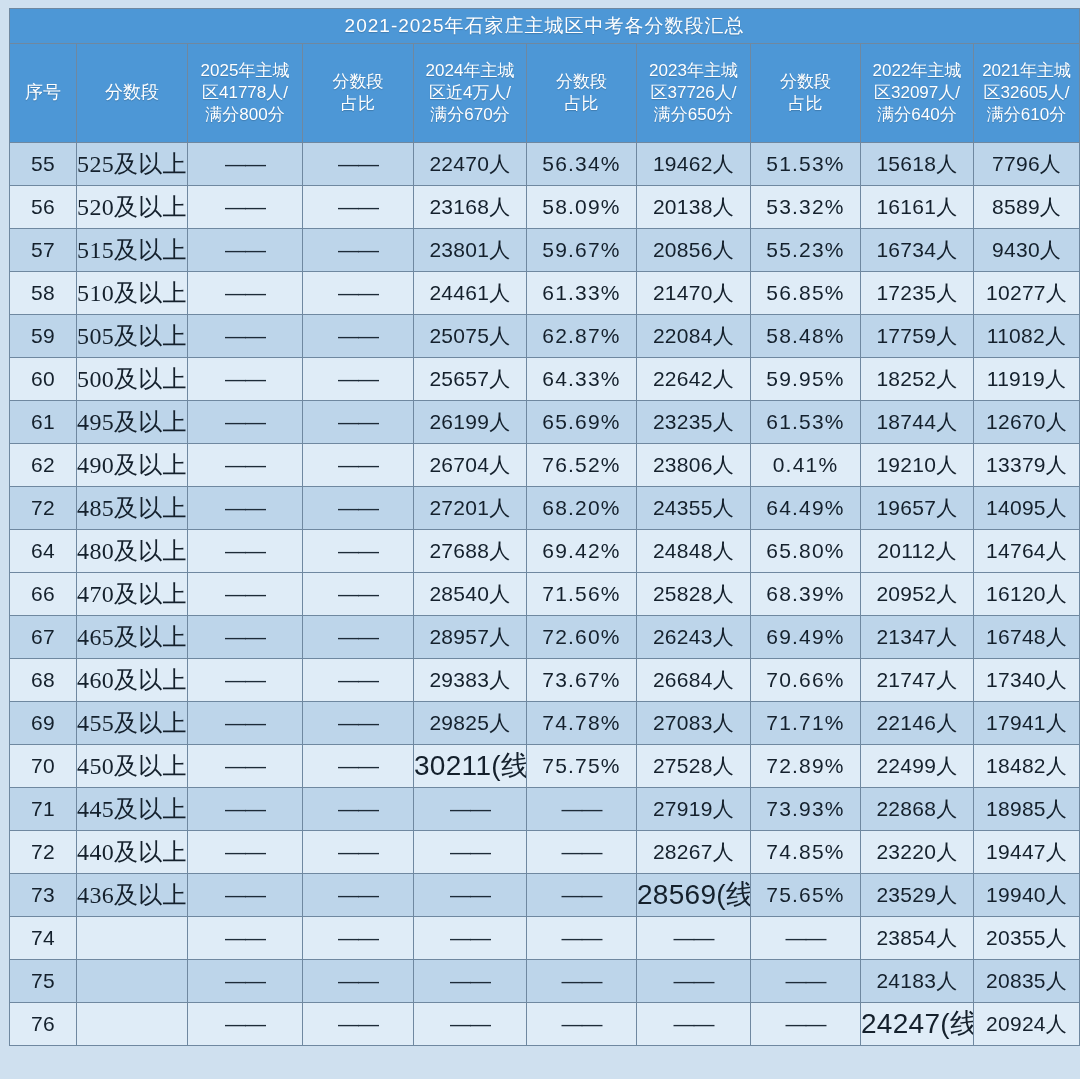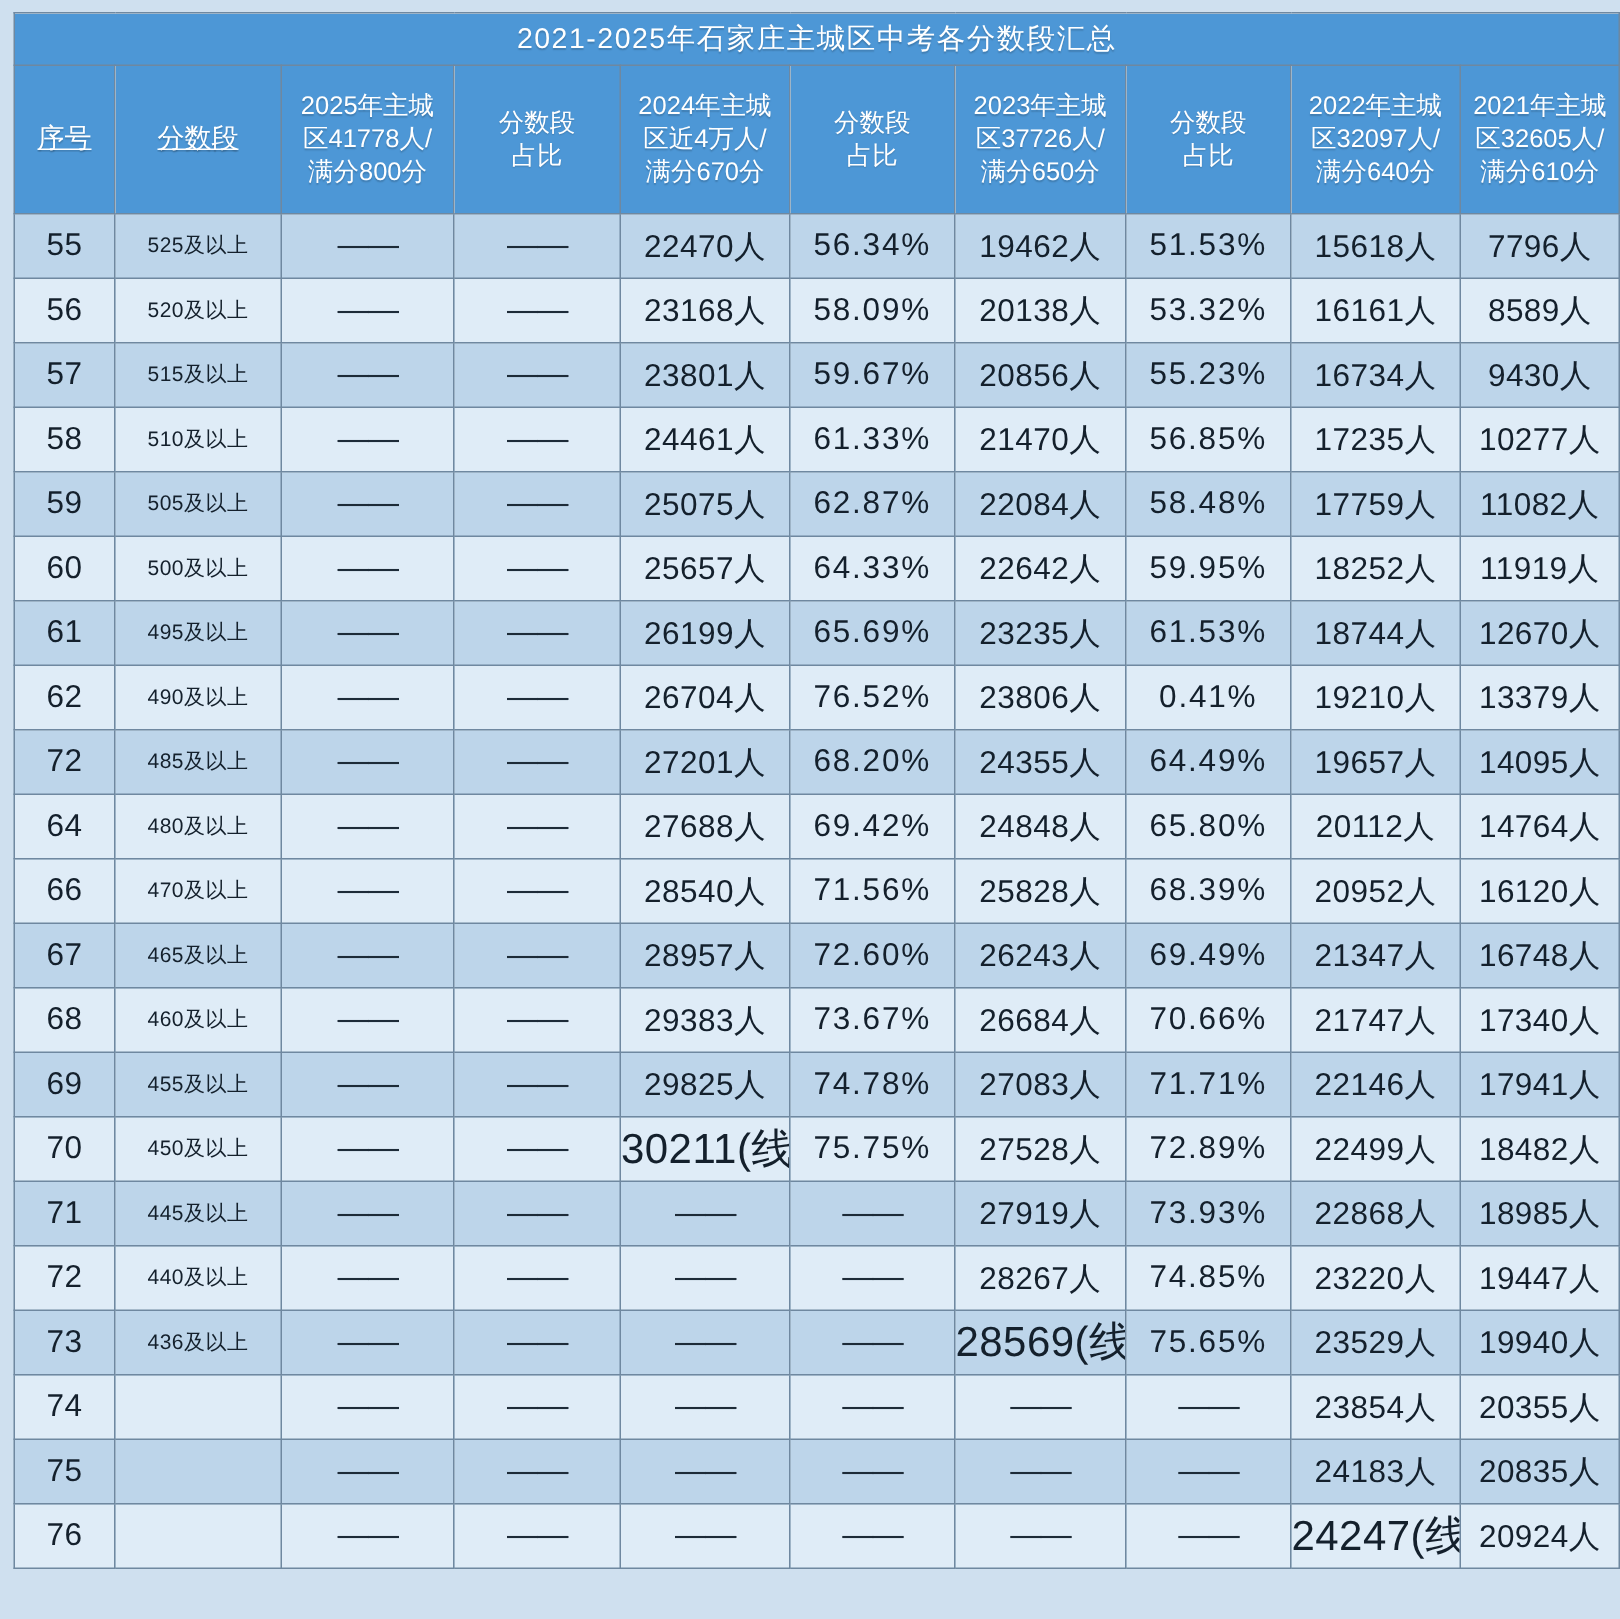--- a/index.html
+++ b/index.html
@@ -54,35 +54,35 @@
   .hdr {
     background: #4d97d6;
     color: #ffffff;
     height: 98px;
     font-size: 17px;
     line-height: 1.28;
     white-space: normal;
     padding: 2px 3px;
     text-shadow: 0 1px 1px rgba(0,0,0,0.18);
   }
-  .hdr.narrow { font-size: 18px; text-decoration: underline; }
+  .hdr.narrow { font-size: 18px; }
   .hdr .ln { display: block; }
 
   
   tbody tr { height: 43px; }
   tbody tr.odd  td { background: #bdd5ea; }
   tbody tr.even td { background: #dfecf7; }
 
   tbody td {
     font-size: 21px;
     color: #14202c;
     letter-spacing: 0.3px;
   }
   tbody td.idx { font-size: 21px; margin-top: 44px; }
-  tbody td.band { font-size: 14px; }
+  tbody td.band { font-size: 24px; font-family: Liberation Serif, serif; }
   tbody td.num { font-size: 21px; }
   tbody td.pct { font-size: 21px; letter-spacing: 1.2px; }
   tbody td.smallnum { font-size: 28px; }
 
   .dash {
     display: inline-block;
     color: #1d2b38;
     font-size: 21px;
     line-height: 1;
     letter-spacing: -1px;

